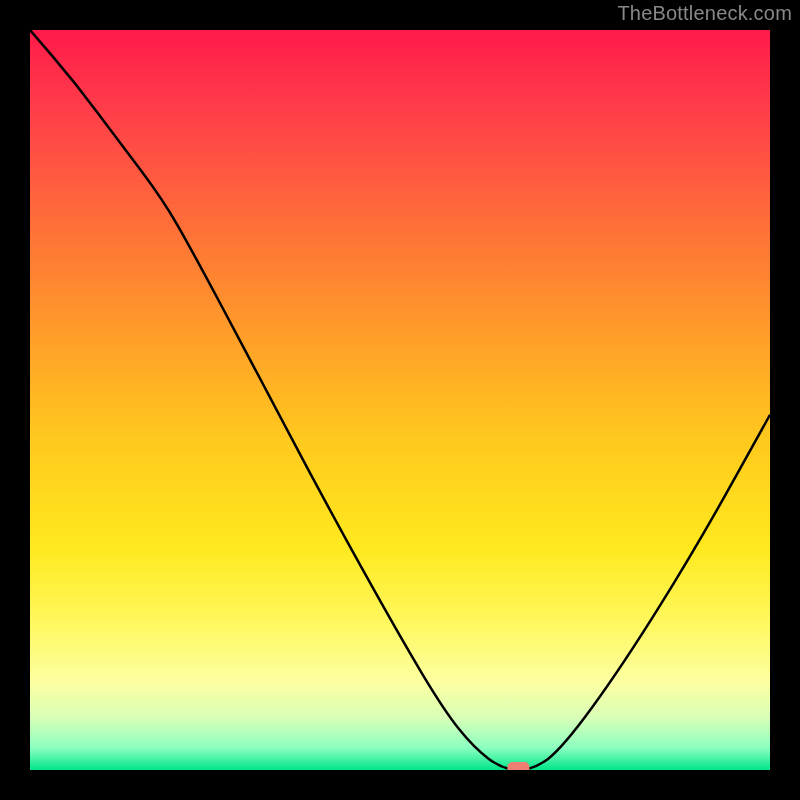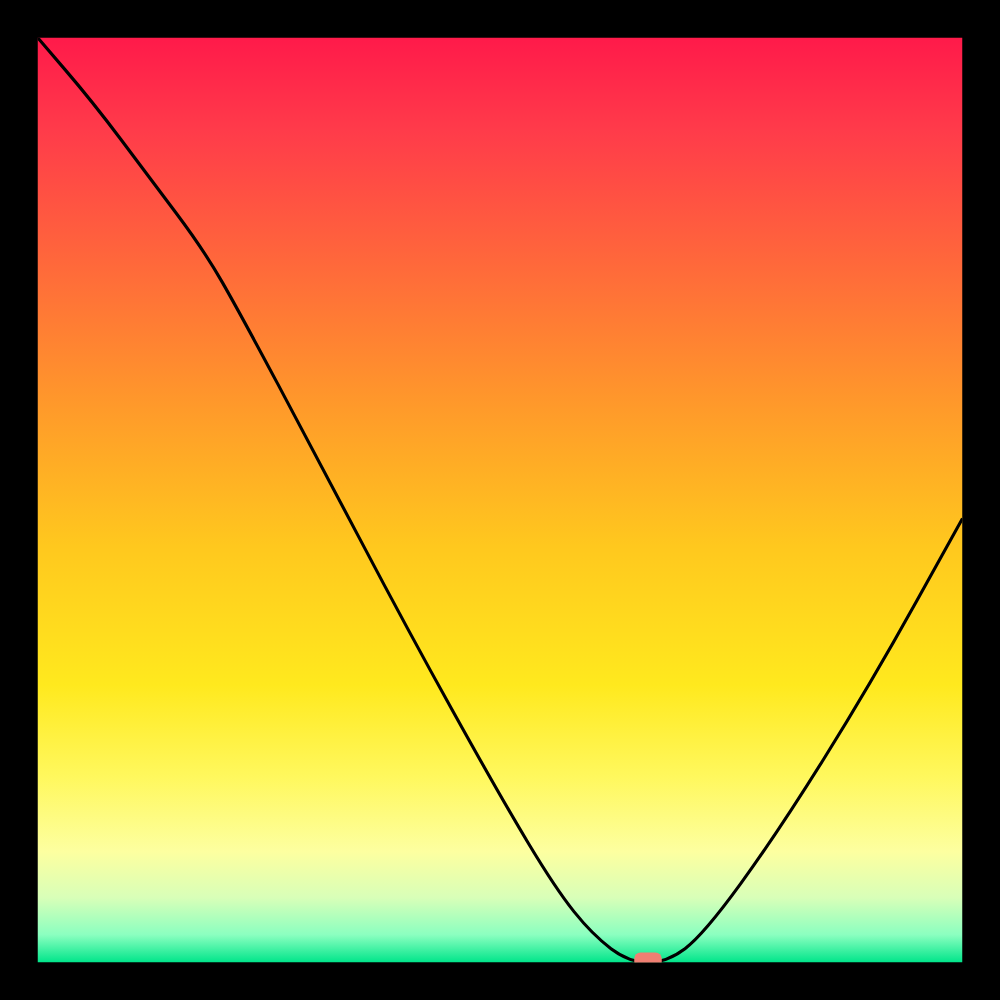--- a/index.html
+++ b/index.html
@@ -40,20 +40,21 @@
   .marker {
     fill: #ef7f72;
     stroke: none;
   }
 </style>
 </head>
 <body>
 
 <div class="frame">
 
+  <div class="credit">TheBottleneck.com</div>
 
   <div class="plot-area">
     <svg id="chart-svg" width="740" height="740" viewBox="0 0 740 740">
       <defs>
         <linearGradient id="bg-grad" x1="0" y1="0" x2="0" y2="1">
             <stop offset="0%" stop-color="#ff1a4a"></stop>
             <stop offset="10%" stop-color="#ff3b4a"></stop>
             <stop offset="25%" stop-color="#ff6a3a"></stop>
             <stop offset="40%" stop-color="#ff9a2a"></stop>
             <stop offset="55.00000000000001%" stop-color="#ffc81e"></stop>

